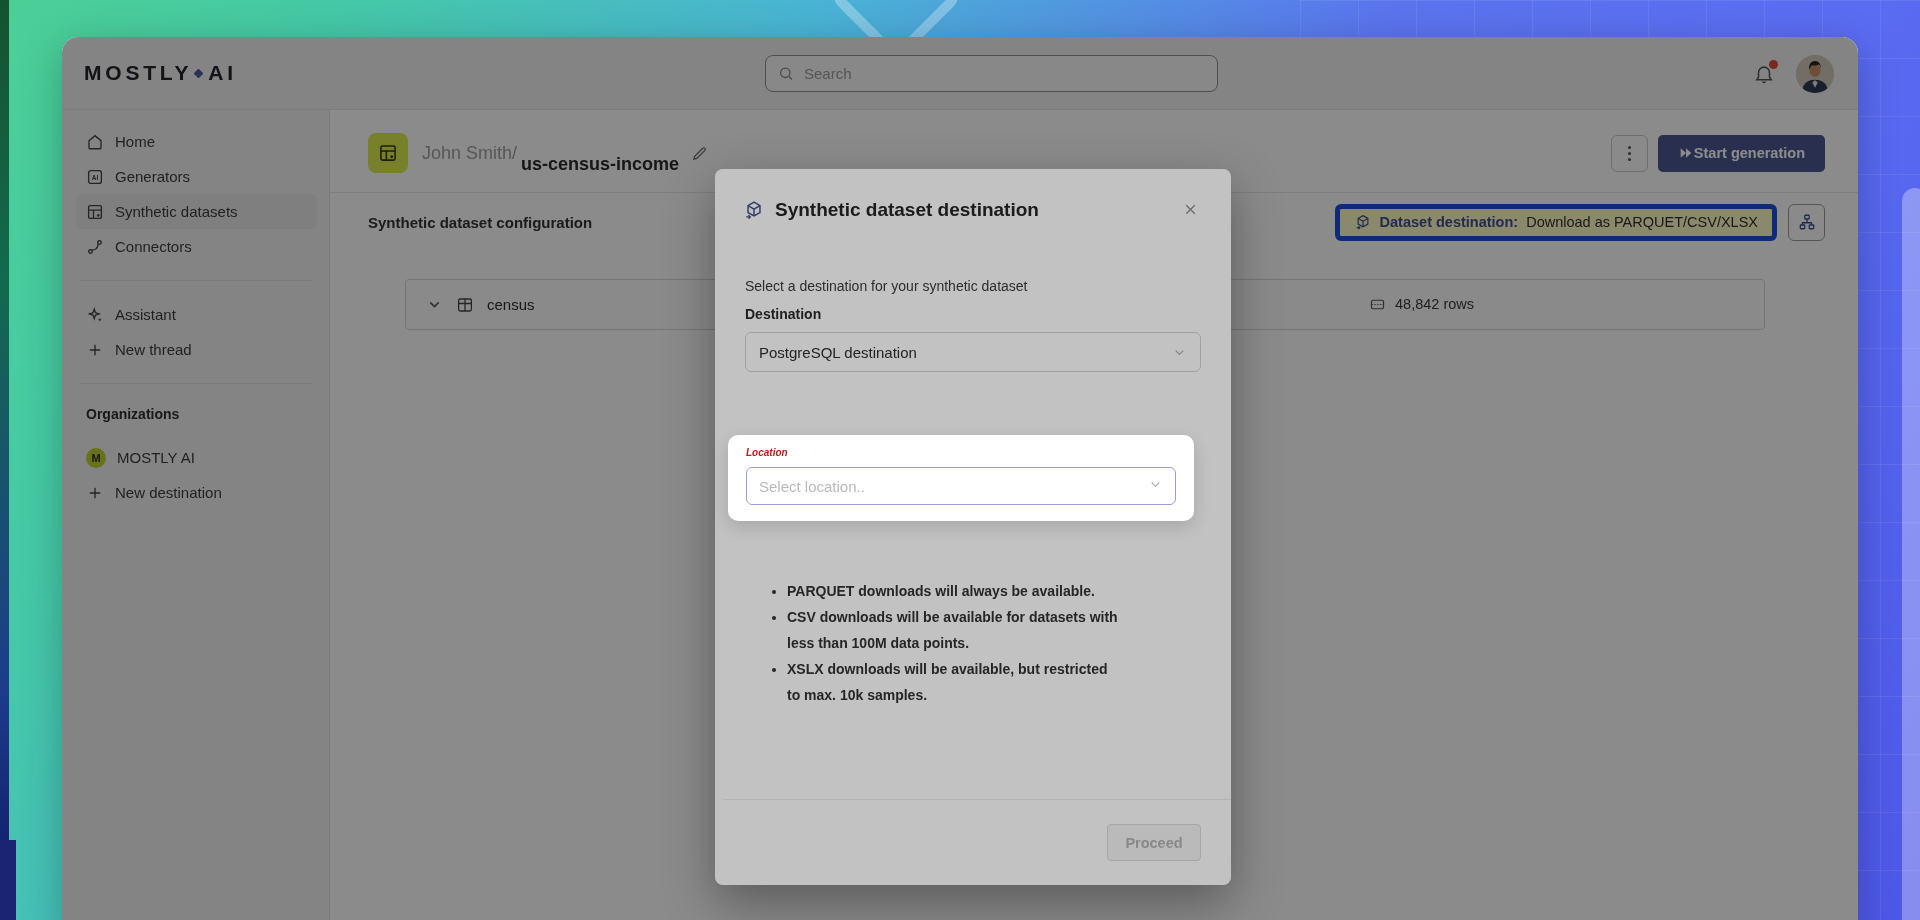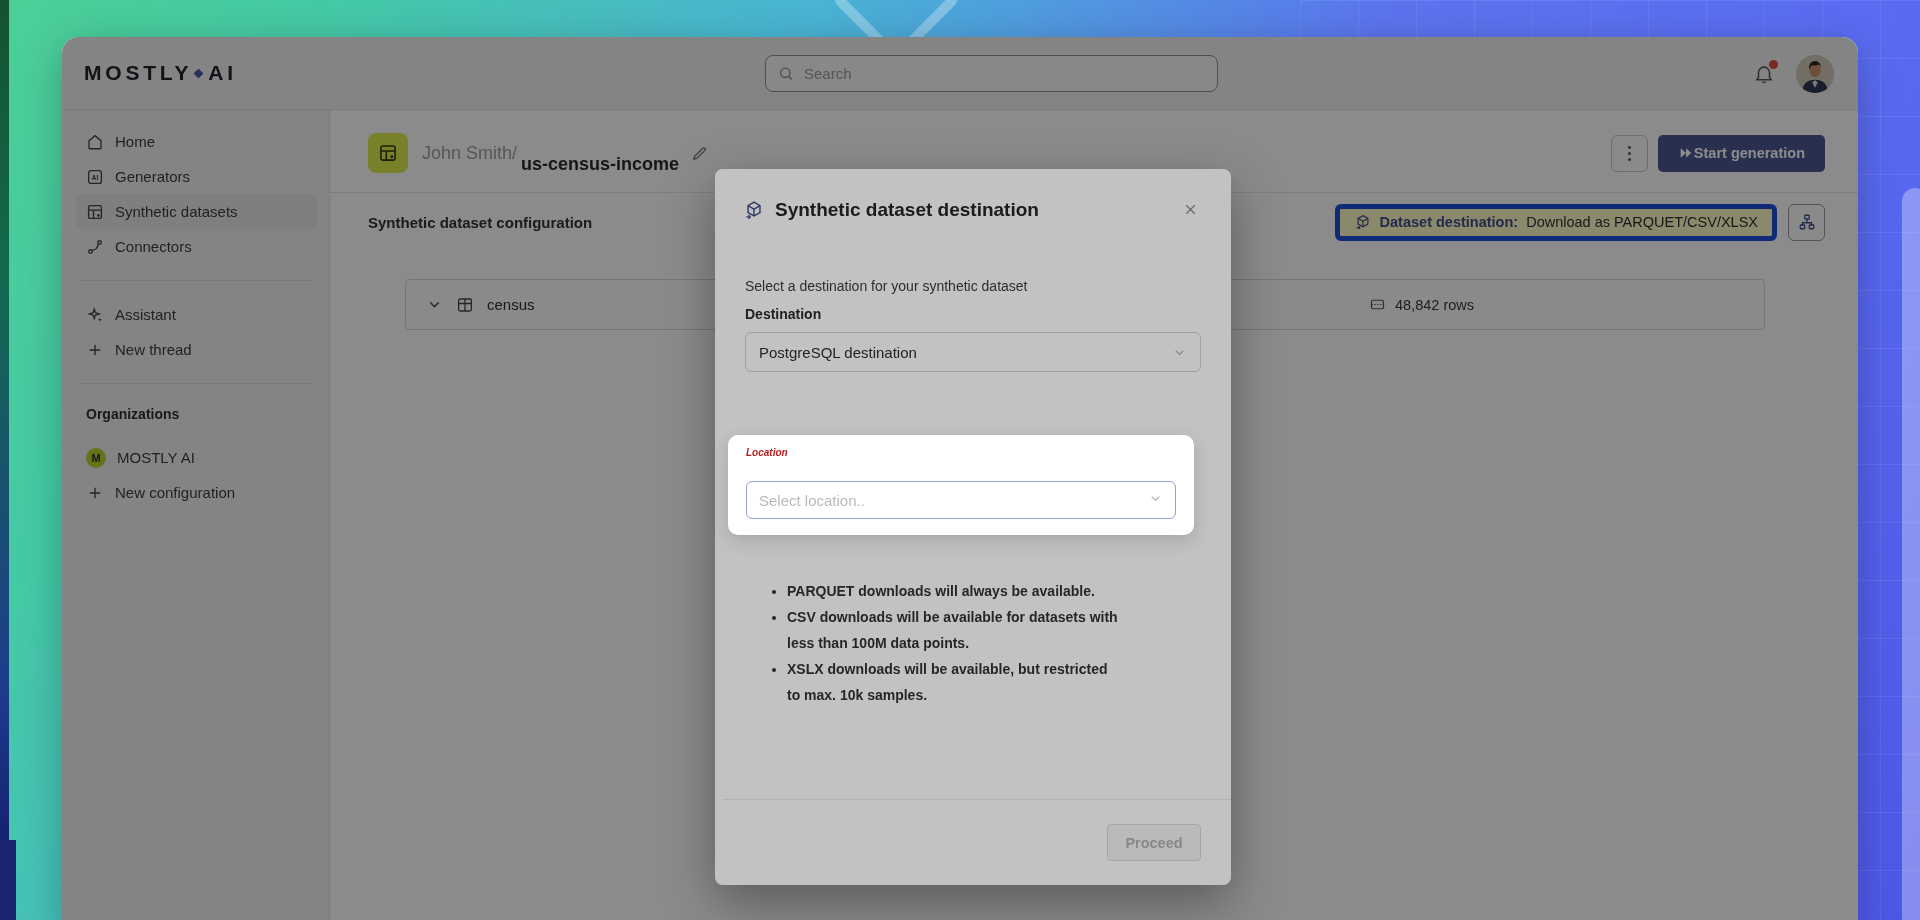--- a/index.html
+++ b/index.html
@@ -77,21 +77,21 @@
   .config-actions { margin-left:auto; display:flex; gap:11px; align-items:center; }
   .dest-btn { height:37px; border:5px solid #1d4ed8; border-radius:6px; background:#fef9c3;
     display:flex; align-items:center; gap:8px; padding:0 14px; cursor:pointer; }
   .dest-btn .lbl { color:#414d8c; font-weight:700; font-size:14.5px; }
   .dest-btn .val { color:#2f2f2f; font-size:14.5px; }
   .icon-btn { width:37px; height:37px; border:1px solid #9a9a9a; border-radius:6px; background:#fcfcfc;
     display:flex; align-items:center; justify-content:center; cursor:pointer; }
   .table-row { margin:28px 93px 0 75px; height:51px; border:1px solid #d6d6d6; border-radius:4px;
     background:#fbfbfb; display:flex; align-items:center; padding:0 20px; gap:13px; position:relative; }
   .table-row .tname { font-size:15px; color:#2f2f2f; font-weight:500; }
-  .rows-info { position:absolute; left:963px; display:flex; align-items:center; gap:9px;
+  .rows-info { position:absolute; left:963px; display:flex; gap:9px;
     font-size:14.5px; color:#3a3a3a; }
   
   .app-overlay { position:absolute; inset:0; background:rgba(0,0,0,.45); z-index:20; }
   
   .modal { position:absolute; left:653px; top:132px; width:516px; height:716px; background:#fff;
     border-radius:8px; z-index:30; box-shadow:0 18px 50px rgba(0,0,0,.35); }
   .modal-header { display:flex; align-items:center; gap:10px; padding:28px 28px 0; }
   .modal-title { font-size:19px; font-weight:700; color:#262626; }
   .modal-close { margin-left:auto; cursor:pointer; display:flex; padding:4px; }
   .modal-sub { padding:0 30px; margin-top:56px; font-size:14px; color:#3c3c3c; }
@@ -109,21 +109,21 @@
   .proceed-btn { width:94px; height:37px; background:#f5f5f5; border:1px solid #dadada;
     border-radius:4px; color:#b3b3b3; font-size:14.5px; font-weight:600;
     font-family:inherit; cursor:not-allowed; }
   .modal-dim { position:absolute; inset:0; background:rgba(0,0,0,.24); border-radius:8px;
     z-index:5; pointer-events:none; }
   
   .location-pop { position:absolute; left:13px; top:266px; width:466px; z-index:10; }
   .loc-box { background:#fff; border-radius:10px; padding:12px 18px 16px;
     box-shadow:0 6px 18px rgba(0,0,0,.14); }
   .loc-label { font-size:10px; font-weight:700; color:#b91c1c;font-style:italic; }
-  .loc-input { margin-top:23px; height:38px; border:1px solid #96a0d6; border-radius:6px;
+  .loc-input { margin-top:9px; height:38px; border:1px solid #96a0d6; border-radius:6px;
     display:flex; align-items:center; padding:0 12px; background:#fff; }
   .loc-input input { border:none; outline:none; width:100%; font-size:15px; color:#444;
     font-family:inherit; background:transparent; }
   .loc-input input::placeholder { color:#b9b9b9; }
   .loc-list { background:#fff; border-radius:10px; margin:4px 2px 0;
     padding:5px 0; box-shadow:0 12px 24px rgba(0,0,0,.20); overflow:hidden; }
   .loc-option { height:36px; display:flex; align-items:center; padding:0 28px;
     font-size:14.5px; color:#2d2d2d; cursor:pointer; }
   .loc-option.hover { background:#f3f3f3; border-top:1px solid #ededed; }
 </style>
@@ -223,21 +223,21 @@
       <div class="side-heading">Organizations</div>
 
       <div class="side-item org-item">
         <span class="org-badge">M</span>
         <span>MOSTLY AI</span>
       </div>
       <div class="side-item">
         <svg width="18" height="18" viewBox="0 0 24 24" fill="none" stroke="#444" stroke-width="1.8">
             <path d="M12 5v14M5 12h14"></path>
           </svg>
-        <span>New configuration</span>
+        <span>New destination</span>
       </div>
     </div>
 
     <div class="content">
       <div class="content-head">
         <div class="title-row">
           <div class="ds-icon">
             <svg width="20" height="20" viewBox="0 0 24 24" fill="none" stroke="#35380f" stroke-width="1.9">
                 <rect x="3.5" y="3.5" width="17" height="17" rx="2"></rect>
                 <path d="M3.5 9.5h17M10 9.5V20.5"></path>

